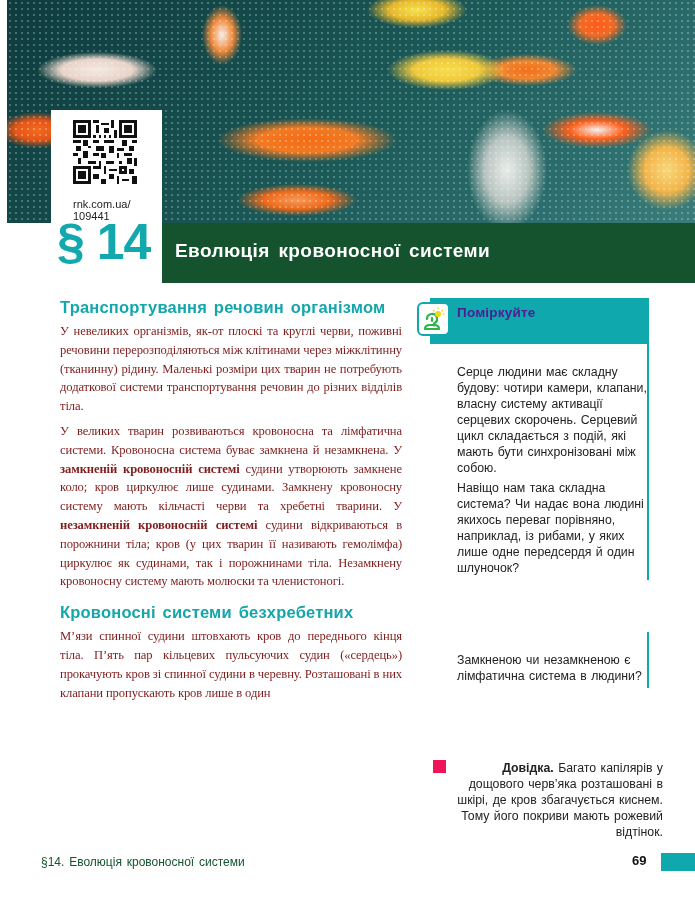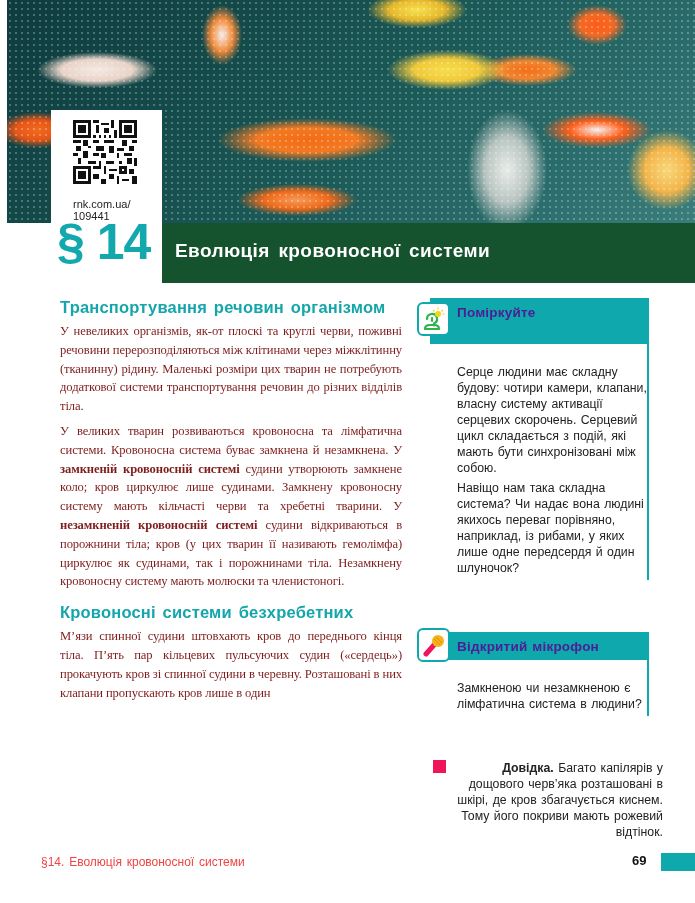--- a/index.html
+++ b/index.html
@@ -107,21 +107,21 @@
   .note-text {
     margin-left: 21px; font-family: "Liberation Sans", sans-serif; font-size: 12.3px; line-height: 16px; color: #222;
     word-spacing: 1px;
     text-align: right;
   }
   .note-text b { font-weight: bold; }
 
   
   .footer-title {
     position: absolute; left: 41px; top: 855px;
-    font-family: "Liberation Sans", sans-serif; font-size: 12px; color: #ef4444; word-spacing: 1.5px;
+    font-family: "Liberation Sans", sans-serif; font-size: 12px; color: #14532d; word-spacing: 1.5px;
   }
   .page-number {
     position: absolute; left: 632px; top: 853px;
     font-family: "Liberation Sans", sans-serif; font-weight: bold; font-size: 13px; color: #111;
   }
   .footer-bar { position: absolute; left: 661px; top: 853px; width: 34px; height: 18px; background: #0fa9ad; }
 </style>
 </head>
 <body>
 
@@ -229,33 +229,20 @@
     </div>
     <div class="ttl">Поміркуйте</div>
   </div>
   <div class="side-body">
     <p>Серце людини має складну будову: чотири камери, клапани, власну систему активації серцевих скорочень. Серцевий цикл складається з подій, які мають бути синхронізовані між собою.</p>
     <p>Навіщо нам така складна система? Чи надає вона людині якихось переваг порівняно, наприклад, із рибами, у яких лише одне передсердя й один шлуночок?</p>
   </div>
 </div>
 
 <div class="side-box box-mic">
-  <div class="side-head">
-    <div class="side-icon">
-      <svg width="24" height="24" viewBox="0 0 24 24">
-        <line x1="4" y1="21" x2="12" y2="12" stroke="#f0145a" stroke-width="5" stroke-linecap="round"></line>
-        <circle cx="16" cy="8" r="6" fill="#f7b21a"></circle>
-        <g stroke="#e08b10" stroke-width="1">
-            <line x1="12" y1="6" x2="18" y2="12"></line>
-            <line x1="14" y1="4" x2="20" y2="10"></line>
-          </g>
-      </svg>
-    </div>
-    <div class="ttl">Відкритий мікрофон</div>
-  </div>
   <div class="side-body">
     <p>Замкненою чи незамкненою є лімфатична система в людини?</p>
   </div>
 </div>
 
 <div class="note">
   <div class="note-marker"></div>
   <p class="note-text"><b>Довідка.</b><span> Багато капілярів у дощового черв’яка розташовані в шкірі, де кров збагачується киснем. Тому його покриви мають рожевий відтінок.</span></p>
 </div>
 

